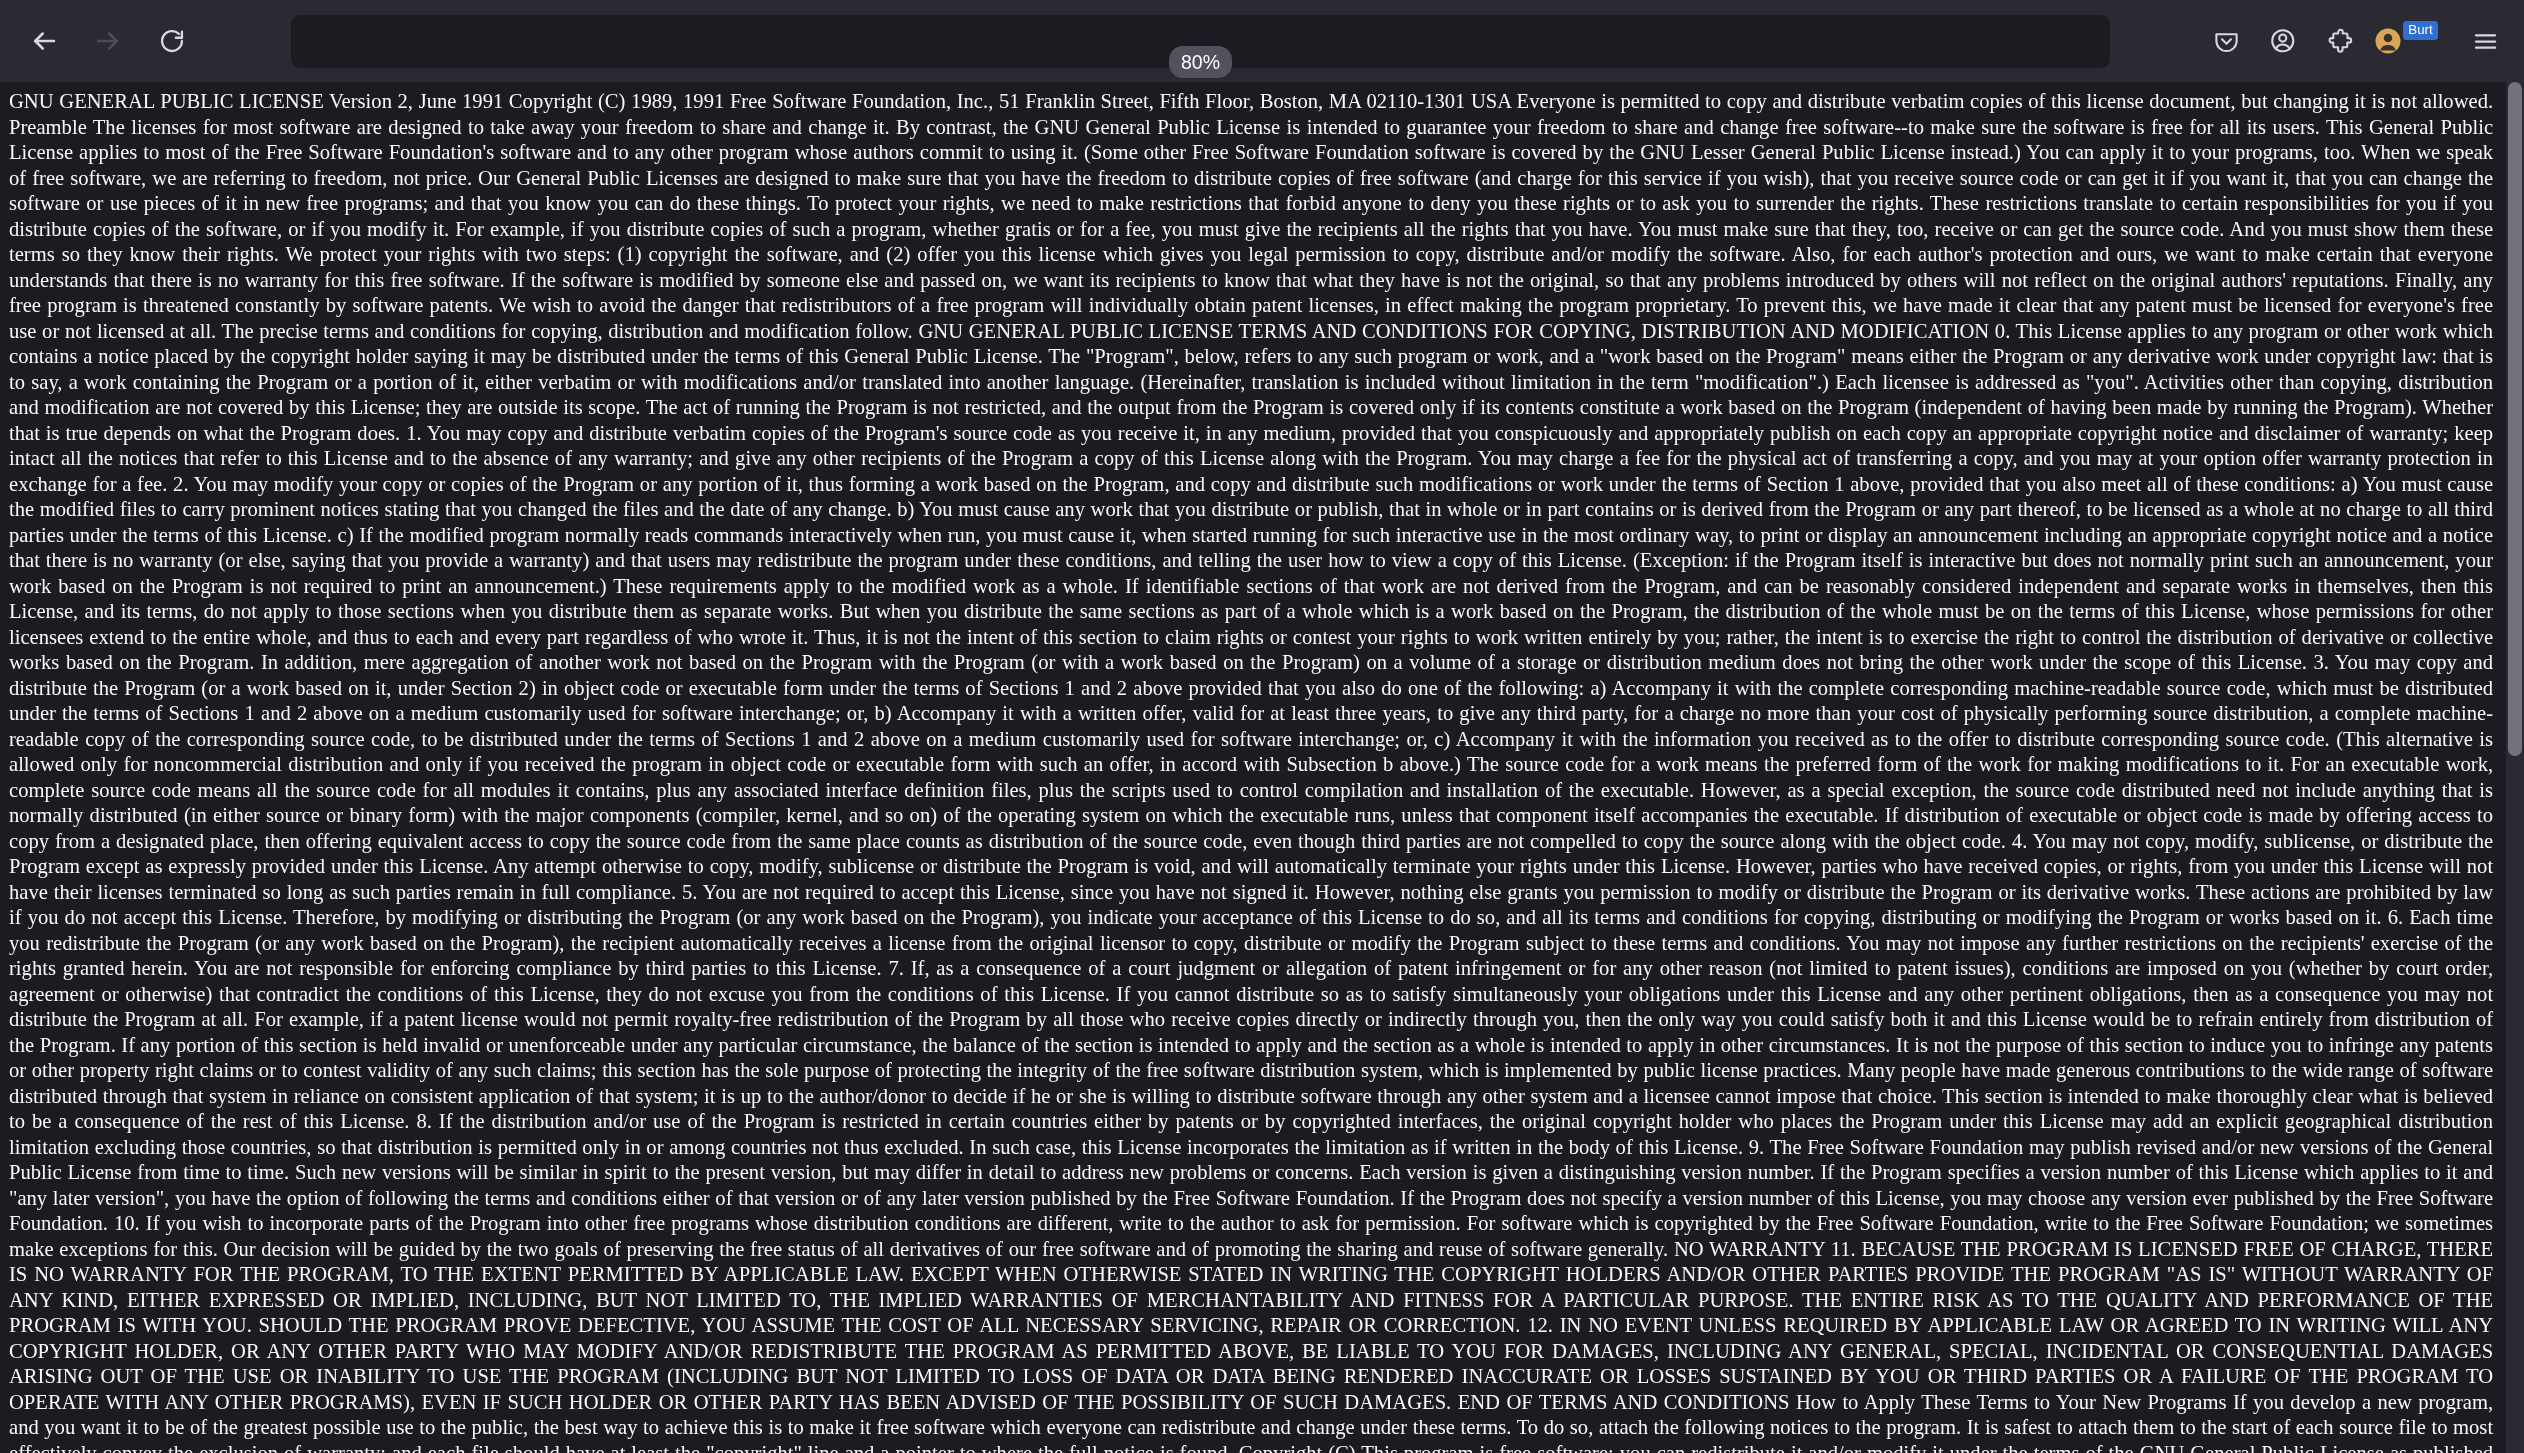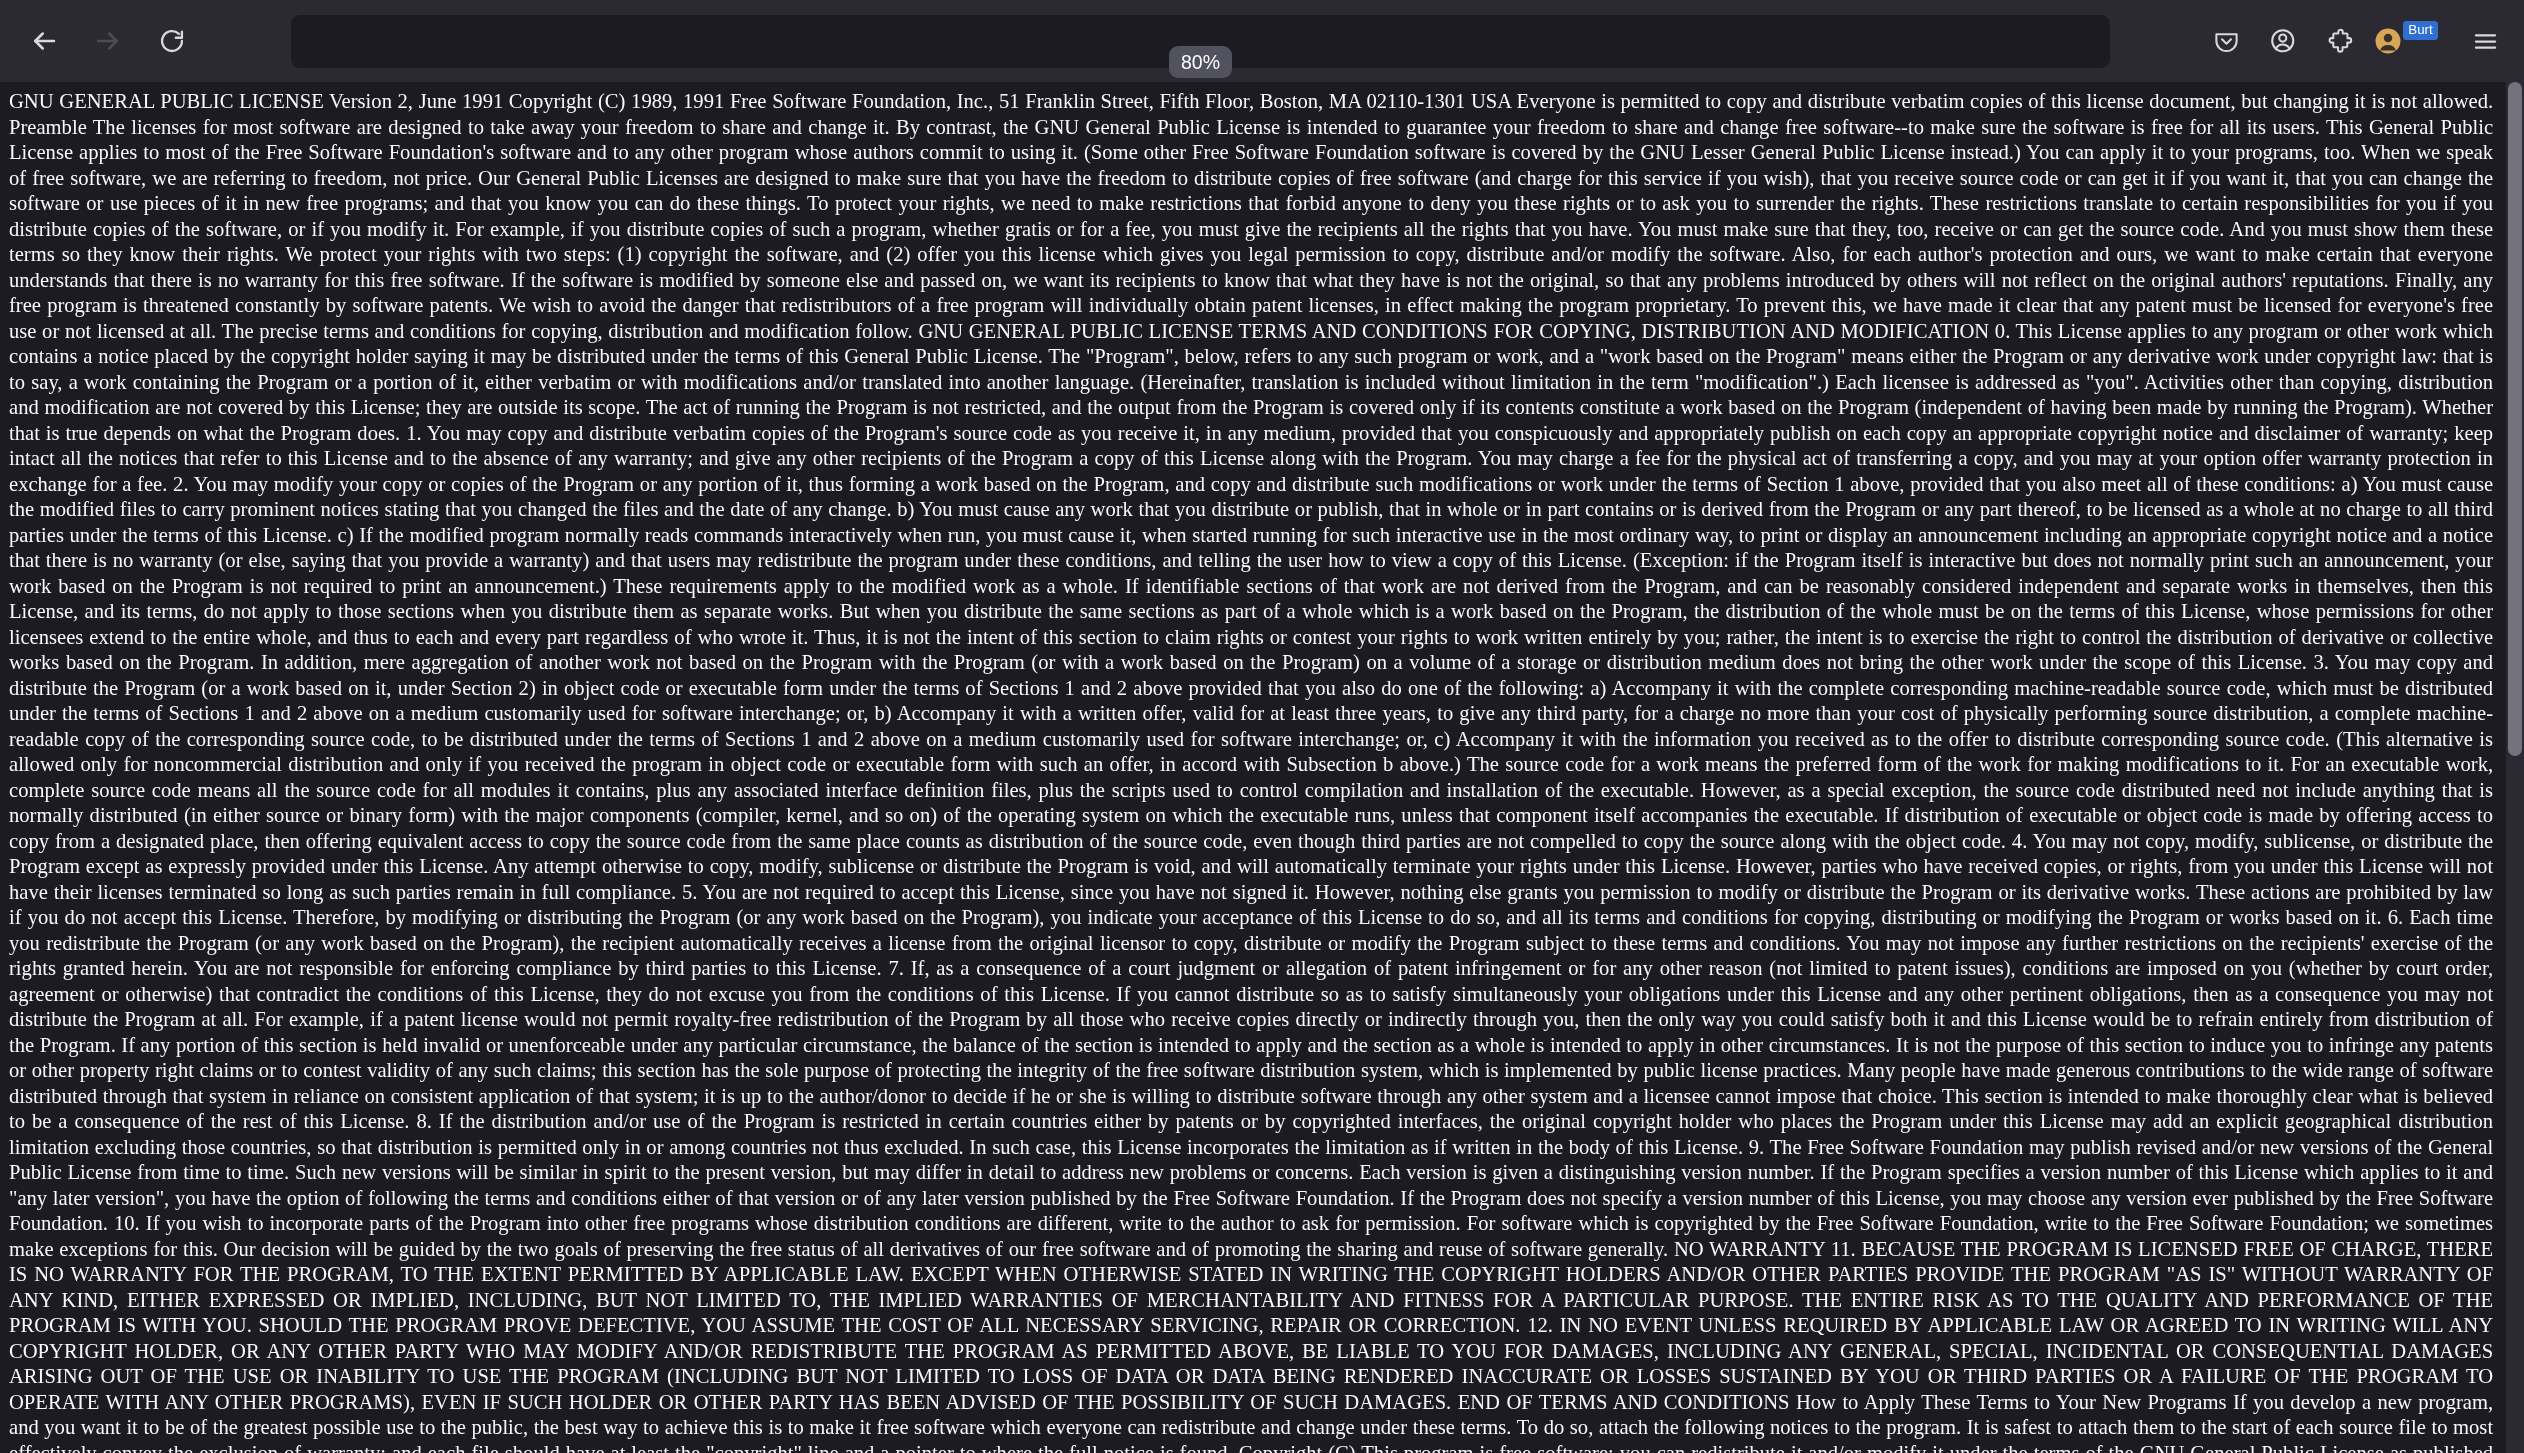--- a/index.html
+++ b/index.html
@@ -66,21 +66,21 @@
   }
   #url-text .host {
     color: #fbfbfe;
   }
   #zoom-badge {
     flex: none;
     background: #52525e;
     color: #fbfbfe;
     font-size: 19.5px;
     padding: 4.4px 12.4px;
-    border-radius: 9px;
+    border-radius: 14px;
     cursor: pointer;
   }
 
   .chrome-icon {
     width: 48px;
     height: 48px;
     display: flex;
     align-items: center;
     justify-content: center;
     border-radius: 7px;

